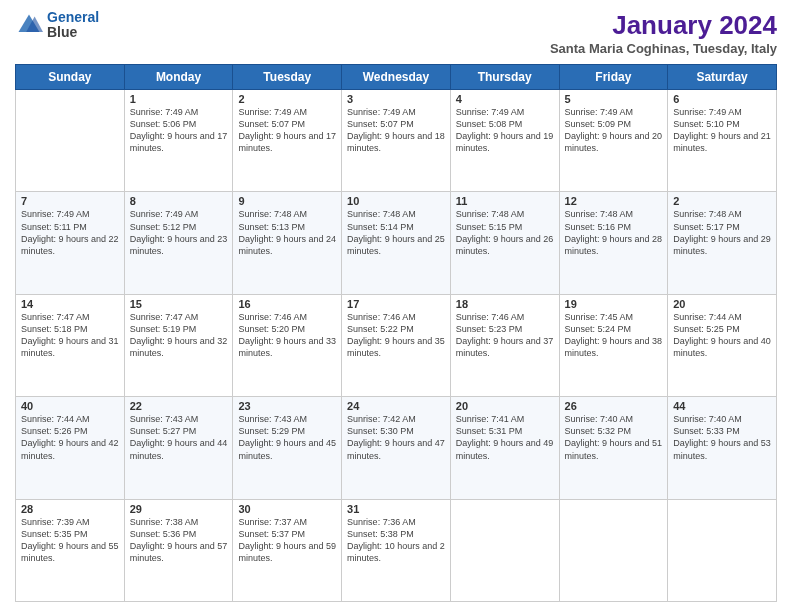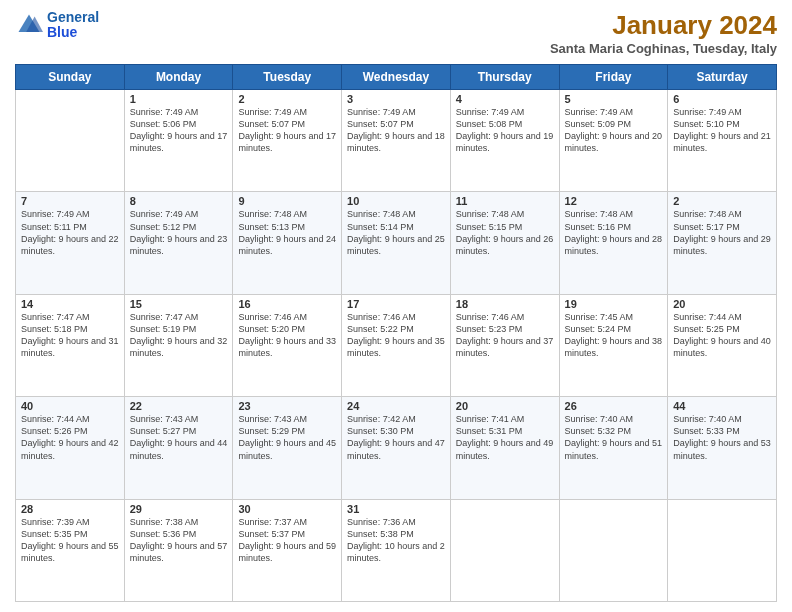--- a/index.html
+++ b/index.html
@@ -28,33 +28,33 @@
       align-items: center;
       gap: 4px;
     }
     .logo-text {
       font-size: 14px;
       font-weight: bold;
       color: #333;
       line-height: 1.1;
     }
     .logo-text span {
-      color: #1d4ed8;
+      color: #404040;
     }
     .logo-icon {
       width: 28px;
       height: 28px;
     }
     .title-block {
       text-align: right;
     }
     .month-title {
       font-size: 26px;
       font-weight: bold;
-      color: #a16207;
+      color: #4c1d95;
     }
     .subtitle {
       font-size: 13px;
       color: #555;
       font-weight: bold;
     }
     .calendar {
       flex: 1;
       border: 1px solid #ccc;
       border-collapse: collapse;

